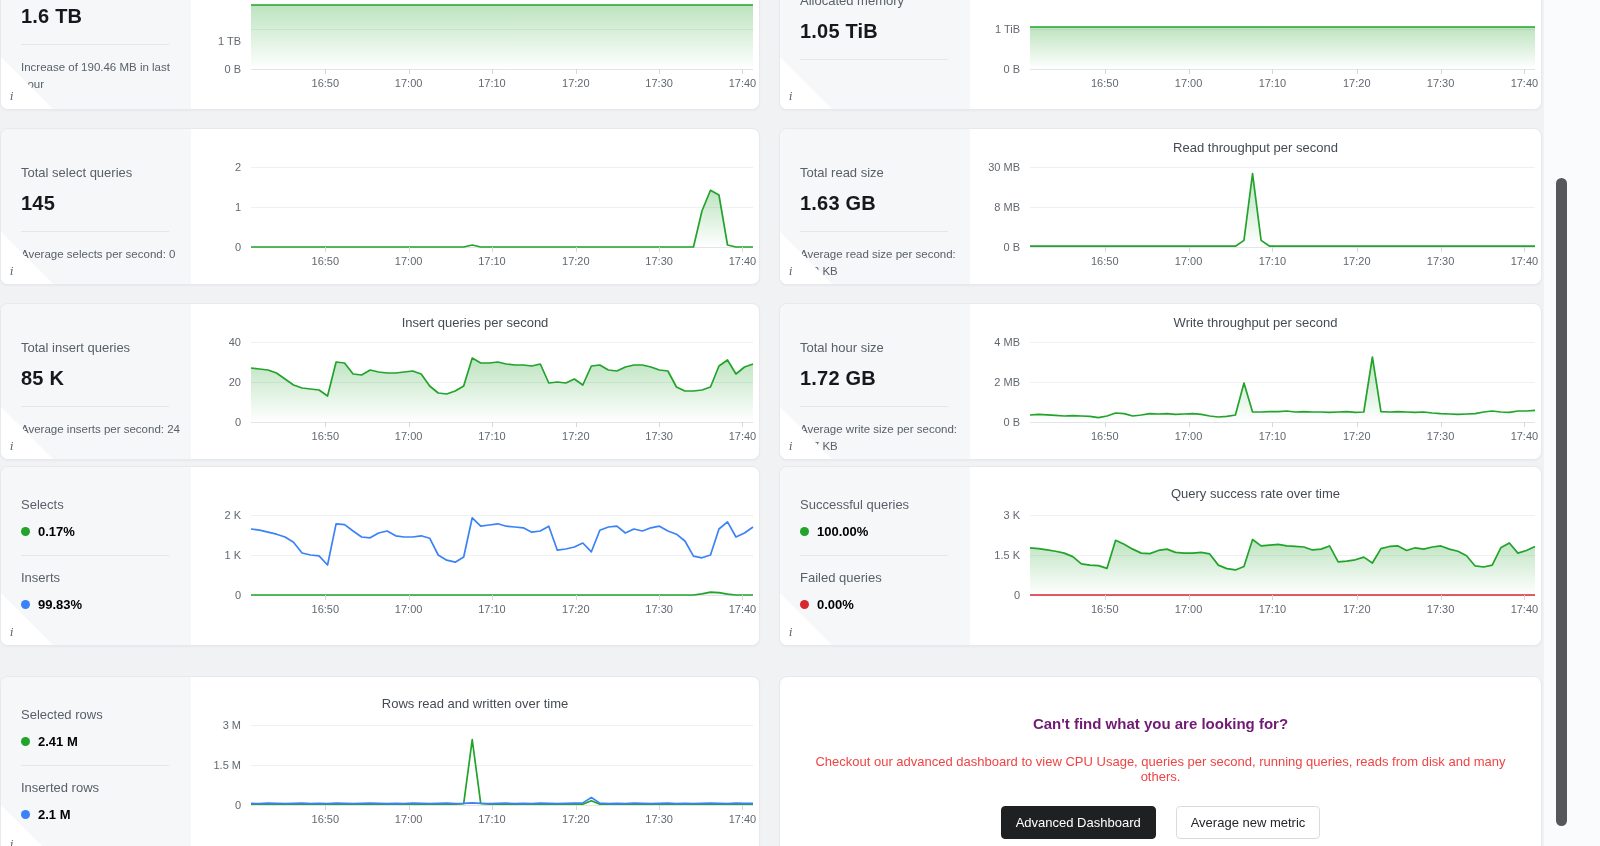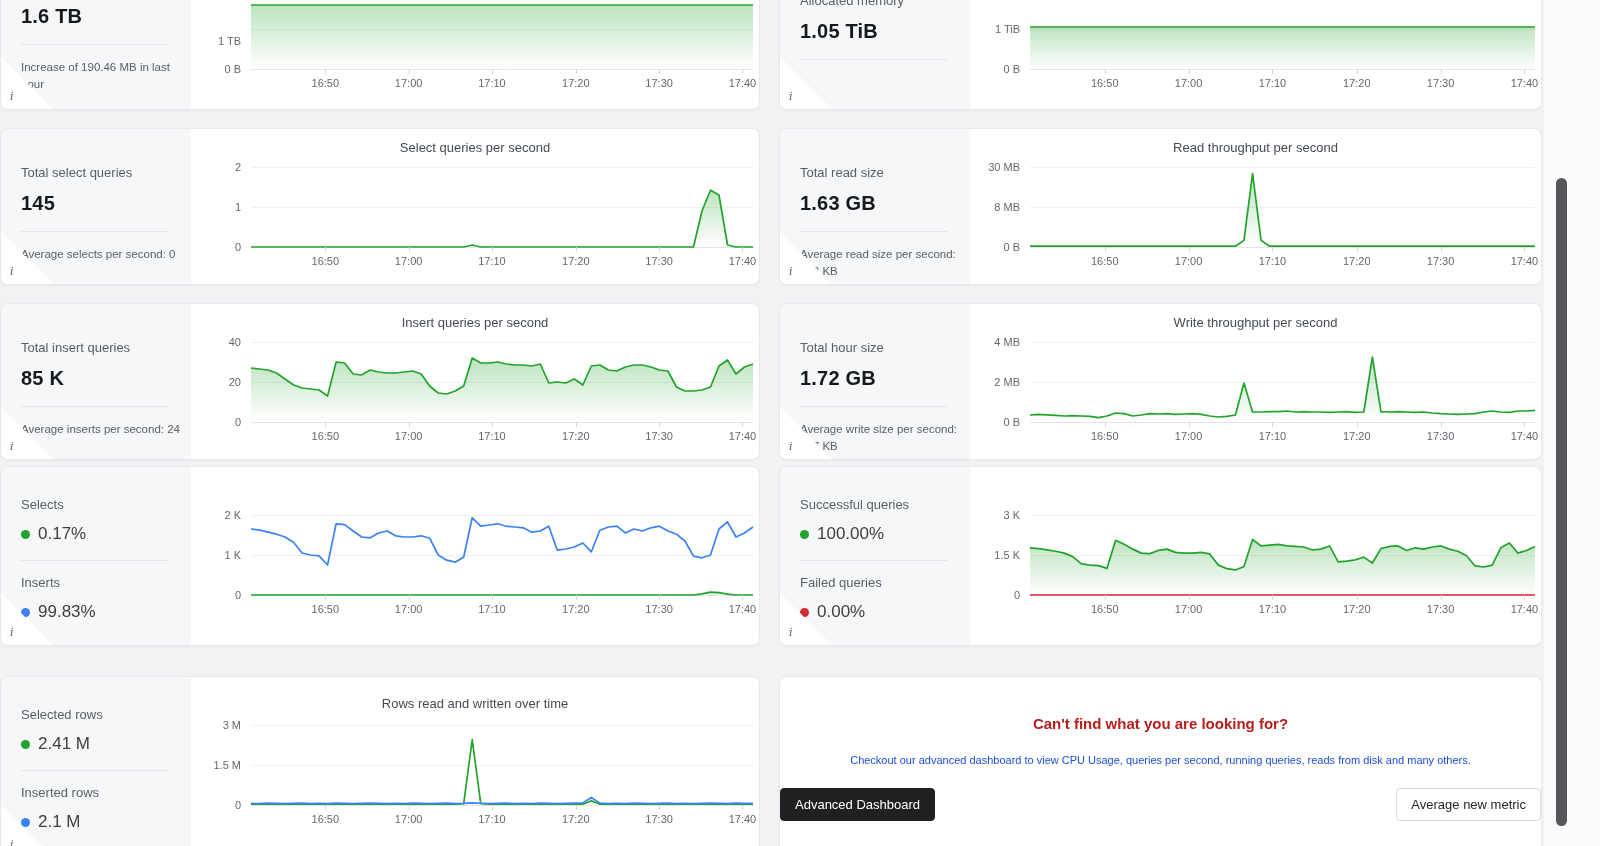--- a/index.html
+++ b/index.html
@@ -22,21 +22,21 @@
   .pct .stats{padding-top:30px}
   .r1l .stats{padding-top:66px}
   .r1r .stats{padding-top:40px}
   .stat-label{font-size:13px;color:#596069}
   .stat-value{font-size:20px;font-weight:700;color:#15181c;margin-top:12px;letter-spacing:.2px}
   .r1l .stat-value{margin-top:0}
   .divider{height:1px;background:#e4e6e9;width:148px;margin:16px 0 14px}
   .stat-sub{font-size:11.5px;color:#596069;line-height:1.5;width:160px}
   .pct-row{display:flex;align-items:center;gap:8px;margin-top:12px}
   .dot{width:9px;height:9px;border-radius:50%;flex:0 0 auto}
-  .pct-val{font-size:17px;font-weight:400;color:#404040}
+  .pct-val{font-size:13px;font-weight:700;color:#000000}
   .fold{position:absolute;left:-1px;bottom:-1px;width:54px;height:54px;background:#fff;
         clip-path:polygon(0 0,100% 100%,0 100%)}
   .info-i{position:absolute;left:9px;bottom:6px;font:italic 11px "DejaVu Serif",serif;
           color:#596069;cursor:pointer}
 
   .chartwrap{position:absolute;left:190px;right:0;top:0;bottom:0}
   .chart-title{position:absolute;left:0;right:0;text-align:center;font-size:13px;color:#454b54}
   .short .chart-title{top:11px}
   .tall .chart-title{top:19px}
   .chart{position:absolute;left:60px;right:6px;height:80px}
@@ -47,23 +47,23 @@
   .grid{position:absolute;left:0;right:0;height:1px;background:#eef0f2}
   .grid.zero{background:#e2e4e7}
   .ylab{position:absolute;left:-58px;width:48px;text-align:right;font-size:11px;color:#62686f;
         transform:translateY(-50%);white-space:nowrap}
   .xlab{position:absolute;top:calc(100% + 8px);transform:translateX(-50%);font-size:11px;
         color:#62686f;white-space:nowrap}
   .xtick{position:absolute;top:100%;width:1px;height:5px;background:#d5d8db}
   .chart svg{position:absolute;left:0;top:0;width:100%;height:100%;overflow:visible}
 
   .cta-inner{padding-top:38px;text-align:center}
-  .cta-h{font-size:15px;font-weight:700;color:#b91c1c}
-  .cta-p{margin:22px auto 0;font-size:11px;color:#1d4ed8;max-width:700px}
-  .cta-btns{margin-top:22px;display:flex;justify-content:space-between;gap:20px}
+  .cta-h{font-size:15px;font-weight:700;color:#701a75}
+  .cta-p{margin:22px auto 0;font-size:13px;color:#ef4444;max-width:700px}
+  .cta-btns{margin-top:22px;display:flex;justify-content:center;gap:20px}
   .btn{font-family:"Liberation Sans",sans-serif;font-size:13px;padding:8px 14px;border-radius:4px;cursor:pointer}
   .btn-dark{background:#1e2022;color:#fff;border:1px solid #1e2022}
   .btn-light{background:#fff;color:#24262b;border:1px solid #d9dcdf}
 
   .scroll-strip{position:absolute;left:1544px;top:0;width:56px;height:846px;background:#fafbfc}
   .scroll-thumb{position:absolute;left:1556px;top:178px;width:11px;height:648px;background:#55575b;border-radius:6px;cursor:pointer}
 </style>
 </head>
 <body>
 
@@ -152,21 +152,20 @@
   <section class="card col-l r2 short">
     <div class="stats">
       <div class="stat-label">Total select queries</div>
       <div class="stat-value">145</div>
       <div class="divider"></div>
       <div class="stat-sub">Average selects per second: 0</div>
       <div class="fold"></div>
       <span class="info-i">i</span>
     </div>
     <div class="chartwrap">
-      <div class="chart-title">Select queries per second</div>
       <div class="chart">
           <div class="grid" style="top: 0%;"></div>
           <div class="ylab" style="top: 0%;">2</div>
           <div class="grid" style="top: 50%;"></div>
           <div class="ylab" style="top: 50%;">1</div>
           <div class="grid zero" style="top: 100%;"></div>
           <div class="ylab" style="top: 100%;">0</div>
           <svg viewBox="0 0 1000 100" preserveAspectRatio="none">
             <defs>
               <linearGradient id="grad2" x1="0" y1="0" x2="0" y2="1">
@@ -386,20 +385,21 @@
       <div class="divider"></div>
       <div class="stat-label">Failed queries</div>
       <div class="pct-row">
         <span class="dot" style="background-color: rgb(216, 40, 47);"></span>
         <span class="pct-val">0.00%</span>
       </div>
       <div class="fold"></div>
       <span class="info-i">i</span>
     </div>
     <div class="chartwrap">
+      <div class="chart-title">Query success rate over time</div>
       <div class="chart">
           <div class="grid" style="top: 0%;"></div>
           <div class="ylab" style="top: 0%;">3 K</div>
           <div class="grid" style="top: 50%;"></div>
           <div class="ylab" style="top: 50%;">1.5 K</div>
           <div class="grid zero" style="top: 100%;"></div>
           <div class="ylab" style="top: 100%;">0</div>
           <svg viewBox="0 0 1000 100" preserveAspectRatio="none">
             <defs>
               <linearGradient id="grad7" x1="0" y1="0" x2="0" y2="1">

